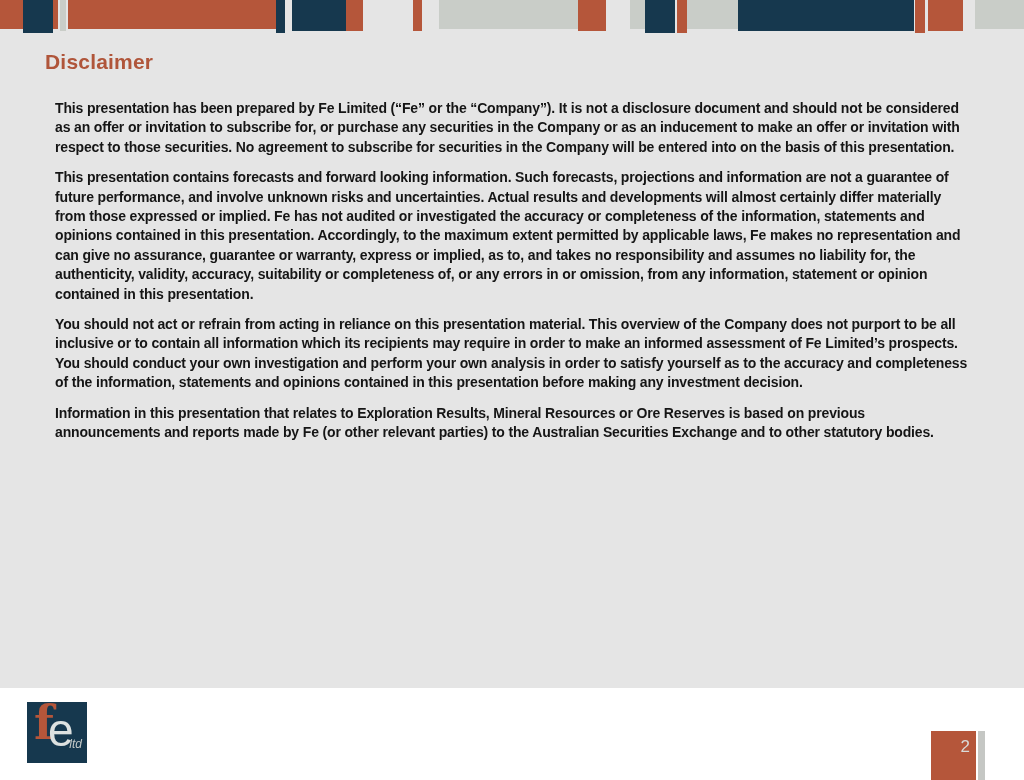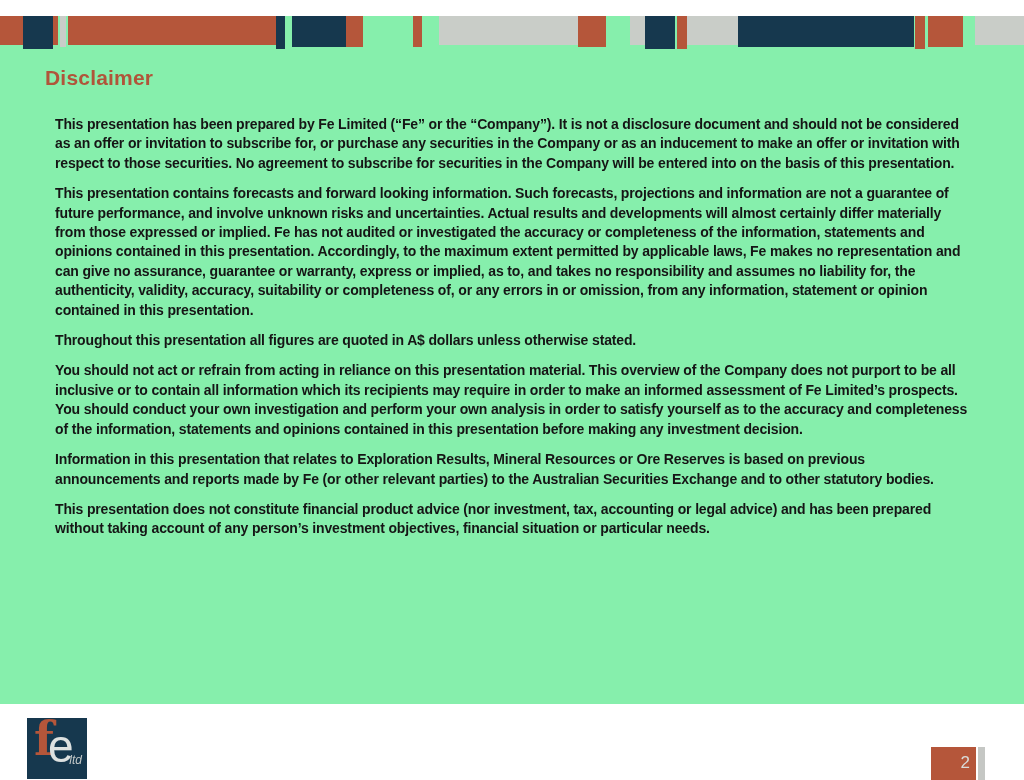--- a/index.html
+++ b/index.html
@@ -2,21 +2,21 @@
 <html><head>
 <meta charset="utf-8">
 <style>
   * { margin: 0; padding: 0; box-sizing: border-box; }
   html, body {
     width: 1024px; height: 780px;
     background: #ffffff;
     overflow: hidden;
     font-family: "Liberation Sans", sans-serif;
   }
-  .slide { position: relative; width: 1024px; height: 688px; background: #86efac; margin-top: 16px; }
+  .slide { position: relative; width: 1024px; height: 688px; background: #e5e5e5; }
 
   
   .top-bar { position: absolute; top: 0; left: 0; width: 1024px; height: 34px; }
   .top-bar .seg { position: absolute; top: 0; }
 
   
   .slide-title {
     position: absolute; left: 45px; top: 50px;
     font-size: 21px; font-weight: bold;
     color: #b0553a; letter-spacing: 0.2px;
@@ -98,24 +98,22 @@
       <div class="seg" style="left: 915px; width: 10px; height: 33px; background: rgb(181, 86, 58);"></div>
       <div class="seg" style="left: 928px; width: 35px; height: 31px; background: rgb(181, 86, 58);"></div>
       <div class="seg" style="left: 975px; width: 49px; height: 29px; background: rgb(201, 205, 200);"></div>
     </div>
 
   <h1 class="slide-title">Disclaimer</h1>
 
   <div class="content">
     <p>This presentation has been prepared by Fe Limited (“Fe” or the “Company”). It is not a disclosure document and should not be considered as an offer or invitation to subscribe for, or purchase any securities in the Company or as an inducement to make an offer or invitation with respect to those securities. No agreement to subscribe for securities in the Company will be entered into on the basis of this presentation.</p>
     <p>This presentation contains forecasts and forward looking information. Such forecasts, projections and information are not a guarantee of future performance, and involve unknown risks and uncertainties. Actual results and developments will almost certainly differ materially from those expressed or implied. Fe has not audited or investigated the accuracy or completeness of the information, statements and opinions contained in this presentation. Accordingly, to the maximum extent permitted by applicable laws, Fe makes no representation and can give no assurance, guarantee or warranty, express or implied, as to, and takes no responsibility and assumes no liability for, the authenticity, validity, accuracy, suitability or completeness of, or any errors in or omission, from any information, statement or opinion contained in this presentation.</p>
-    <p>Throughout this presentation all figures are quoted in A$ dollars unless otherwise stated.</p>
     <p>You should not act or refrain from acting in reliance on this presentation material. This overview of the Company does not purport to be all inclusive or to contain all information which its recipients may require in order to make an informed assessment of Fe Limited’s prospects. You should conduct your own investigation and perform your own analysis in order to satisfy yourself as to the accuracy and completeness of the information, statements and opinions contained in this presentation before making any investment decision.</p>
     <p>Information in this presentation that relates to Exploration Results, Mineral Resources or Ore Reserves is based on previous announcements and reports made by Fe (or other relevant parties) to the Australian Securities Exchange and to other statutory bodies.</p>
-    <p>This presentation does not constitute financial product advice (nor investment, tax, accounting or legal advice) and has been prepared without taking account of any person’s investment objectives, financial situation or particular needs.</p>
   </div>
 
   <div class="logo">
     <span class="logo-f">f</span>
     <span class="logo-e">e</span>
     <span class="logo-ltd">ltd</span>
   </div>
 
   <div class="page-num-box">
     <span class="num">2</span>

